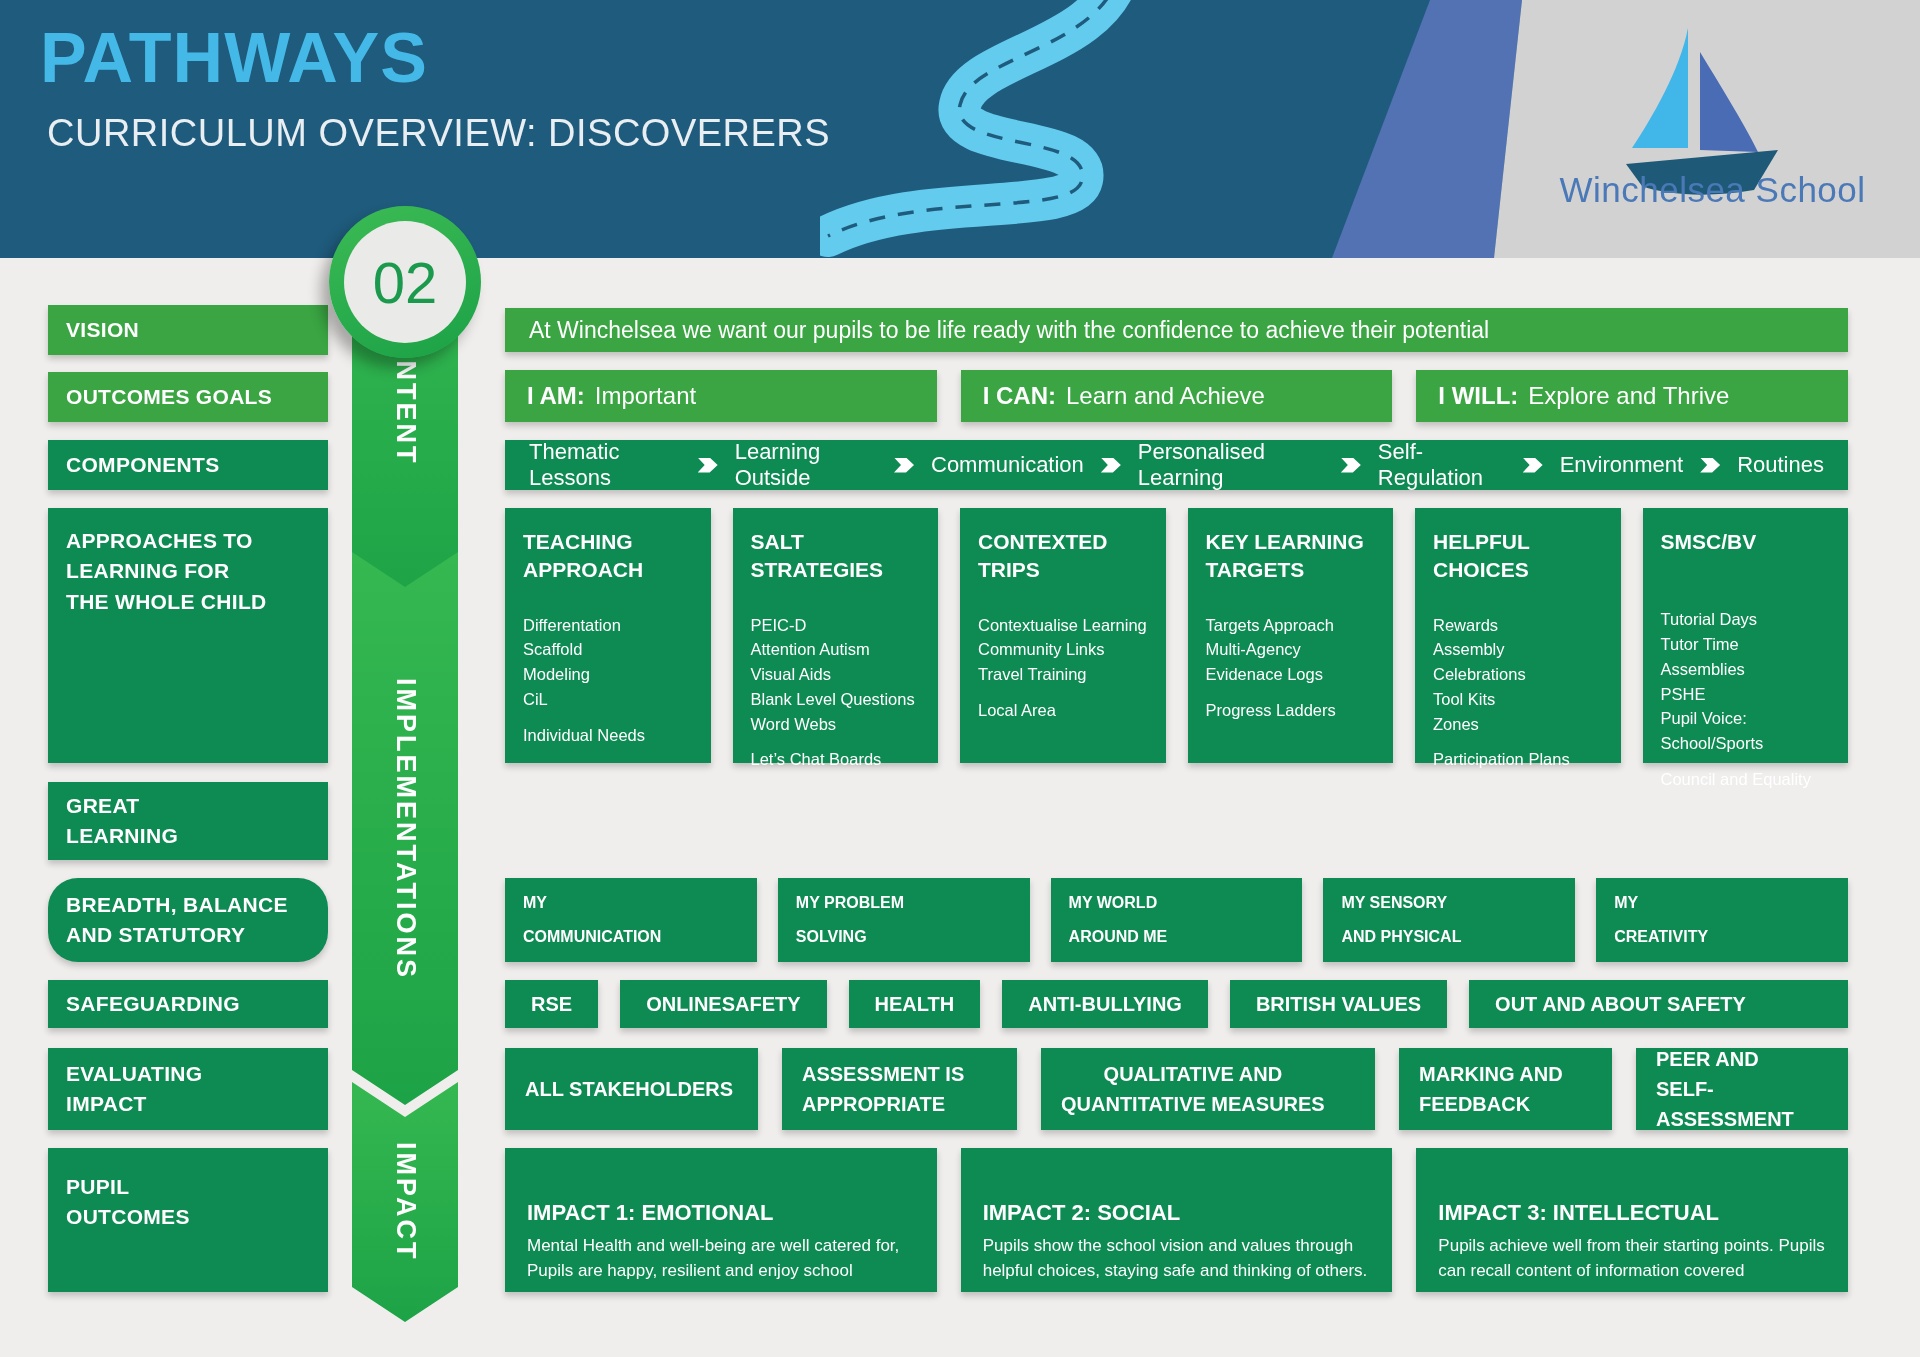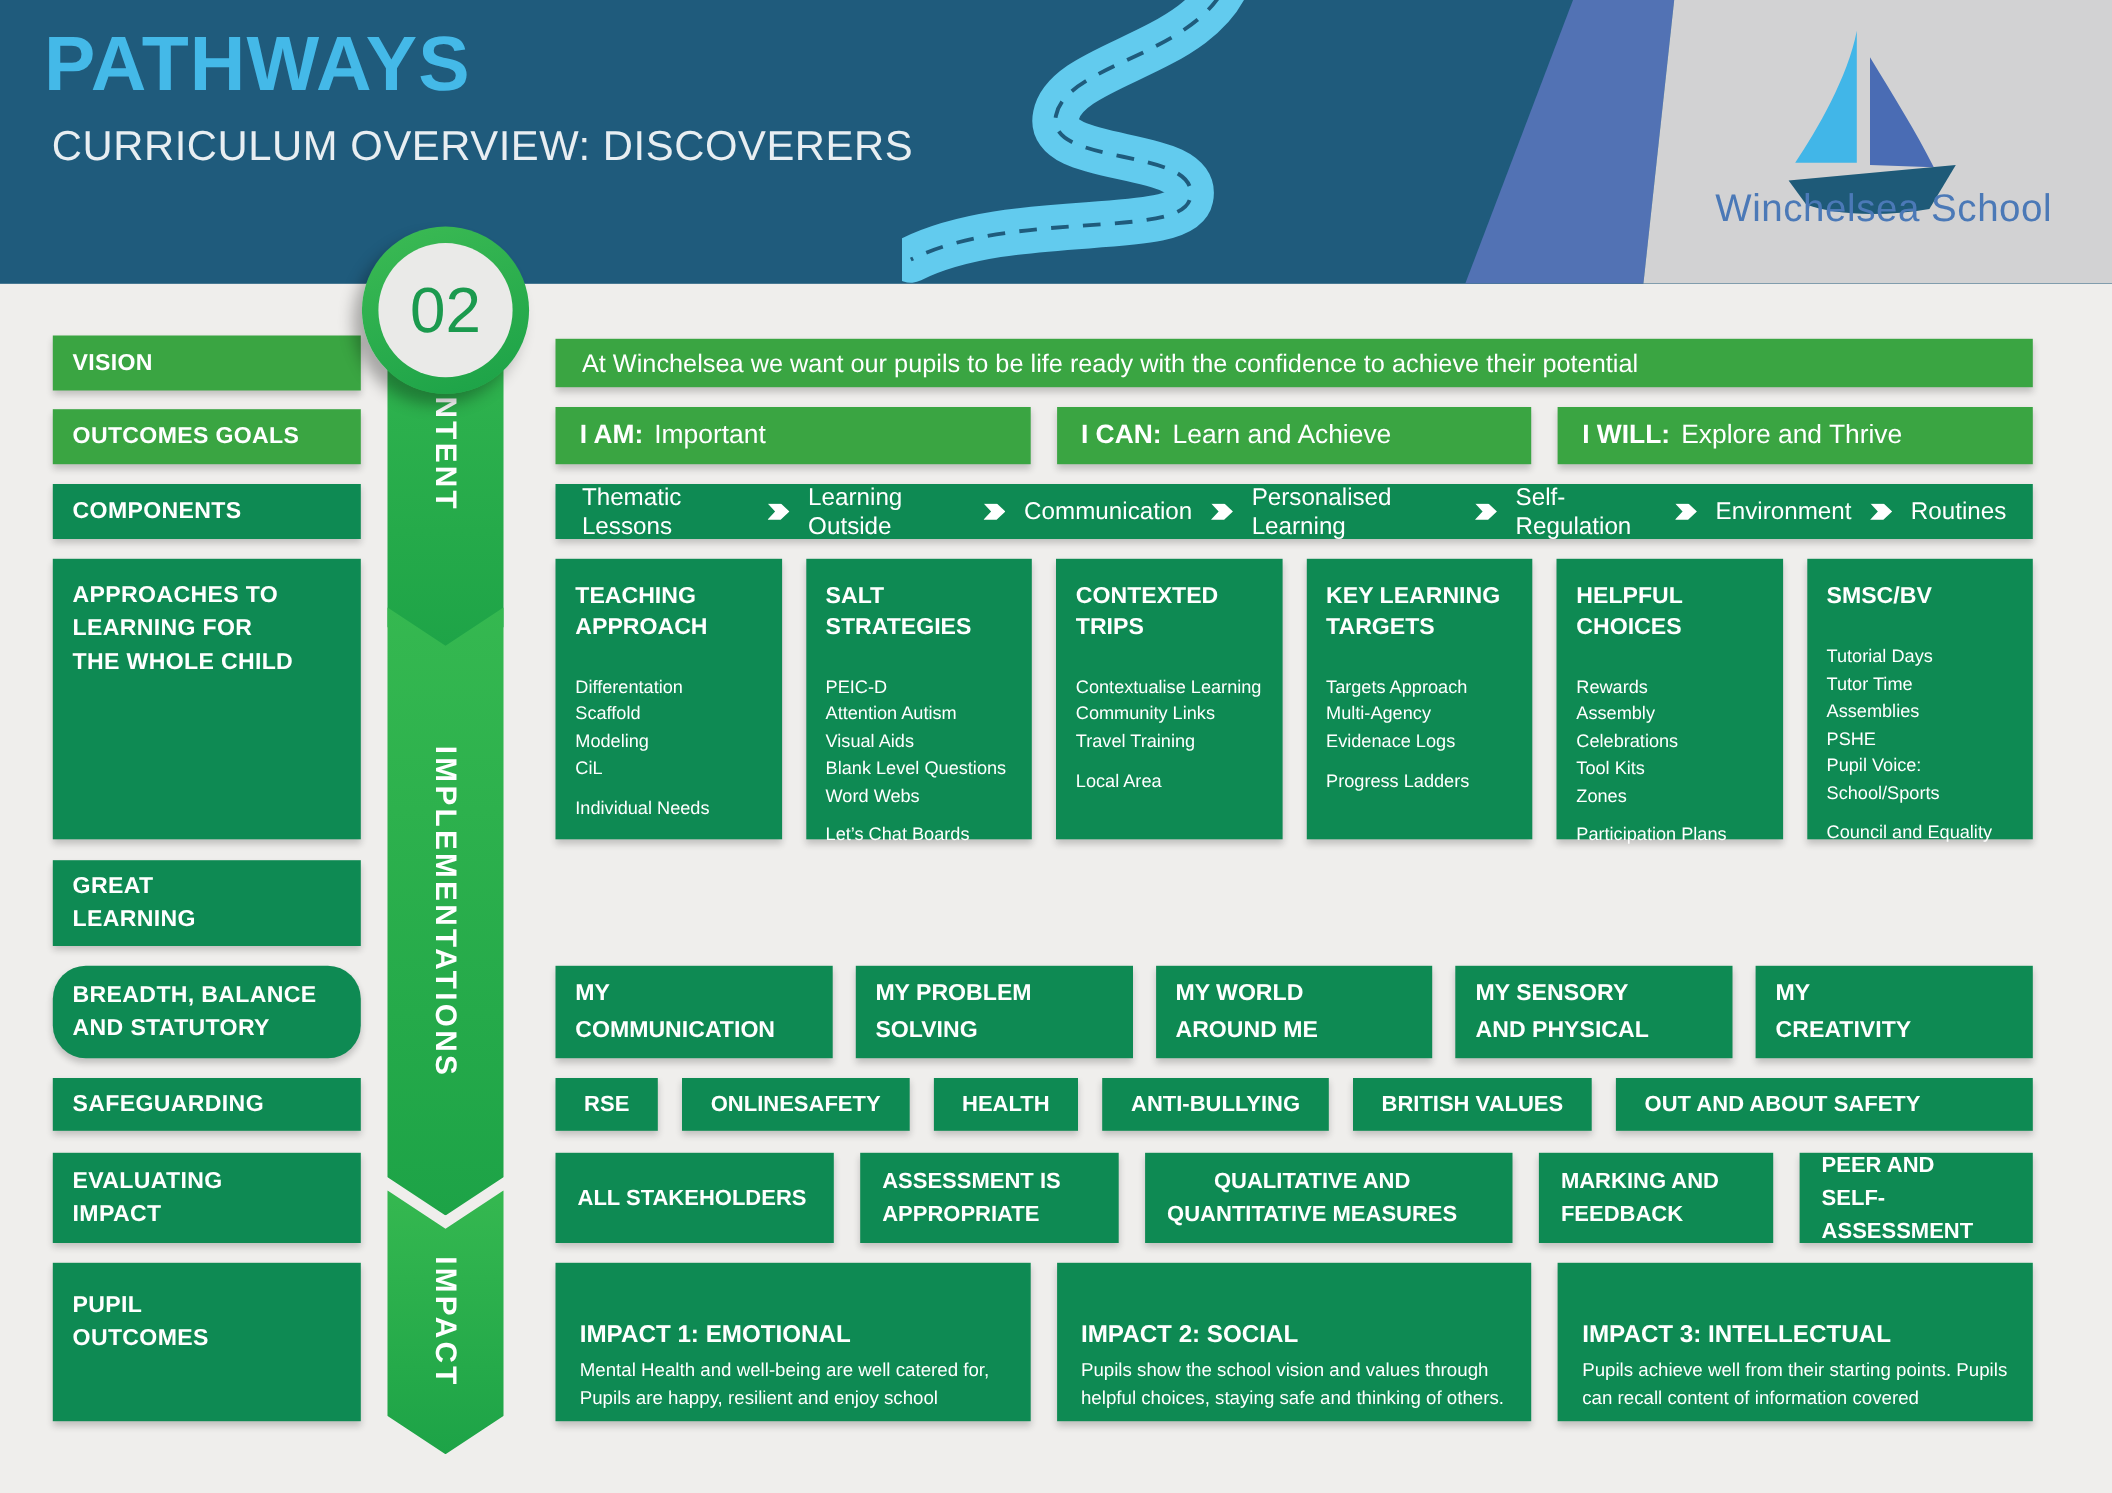--- a/index.html
+++ b/index.html
@@ -66,21 +66,21 @@
   .strategy-list{font-size:16.5px;line-height:1.5;}
   .strategy-list div:last-child{margin-top:11px;}
 
   .modes{top:782px;height:78px;gap:24px;}
   .mode-box{flex:1;padding:12px 20px;box-sizing:border-box;color:#fff;
           box-shadow:0 4px 6px rgba(30,30,30,0.22);}
   .mode-title{font-size:22px;font-weight:700;margin-top:4px;}
   .mode-sub{font-size:16px;margin-top:3px;}
 
   .my-row{top:878px;height:84px;gap:21px;}
-  .my-box{flex:1;padding:8px 18px;box-sizing:border-box;color:#fff;font-size:21px;font-weight:700;
+  .my-box{flex:1;padding:8px 18px;box-sizing:border-box;color:#fff;font-size:16px;font-weight:700;
           line-height:34px;box-shadow:0 4px 6px rgba(30,30,30,0.22);}
 
   .safety{top:980px;height:48px;gap:22px;}
   .safety-box{display:flex;align-items:center;padding:0 26px;box-sizing:border-box;color:#fff;
           font-size:20px;font-weight:700;box-shadow:0 4px 6px rgba(30,30,30,0.22);}
   .safety-box:last-child{flex:1;}
 
   .assessment{top:1048px;height:82px;gap:24px;}
   .assess-box{display:flex;align-items:center;padding:0 20px;box-sizing:border-box;color:#fff;
           font-size:20px;font-weight:700;line-height:1.5;box-shadow:0 4px 6px rgba(30,30,30,0.22);}
@@ -231,21 +231,21 @@
       <div class="strategy-list">
         <div>Rewards</div>
         <div>Assembly</div>
         <div>Celebrations</div>
         <div>Tool Kits</div>
         <div>Zones</div>
         <div>Participation Plans</div>
       </div>
     </div>
     <div class="strategy-box g-dark">
-      <div class="strategy-title pre" style="margin-bottom:29px;">SMSC/BV</div>
+      <div class="strategy-title pre" style="margin-bottom:51px;">SMSC/BV</div>
       <div class="strategy-list">
         <div>Tutorial Days</div>
         <div>Tutor Time</div>
         <div>Assemblies</div>
         <div>PSHE</div>
         <div>Pupil Voice:</div>
         <div>School/Sports</div>
         <div>Council and Equality</div>
       </div>
     </div>

